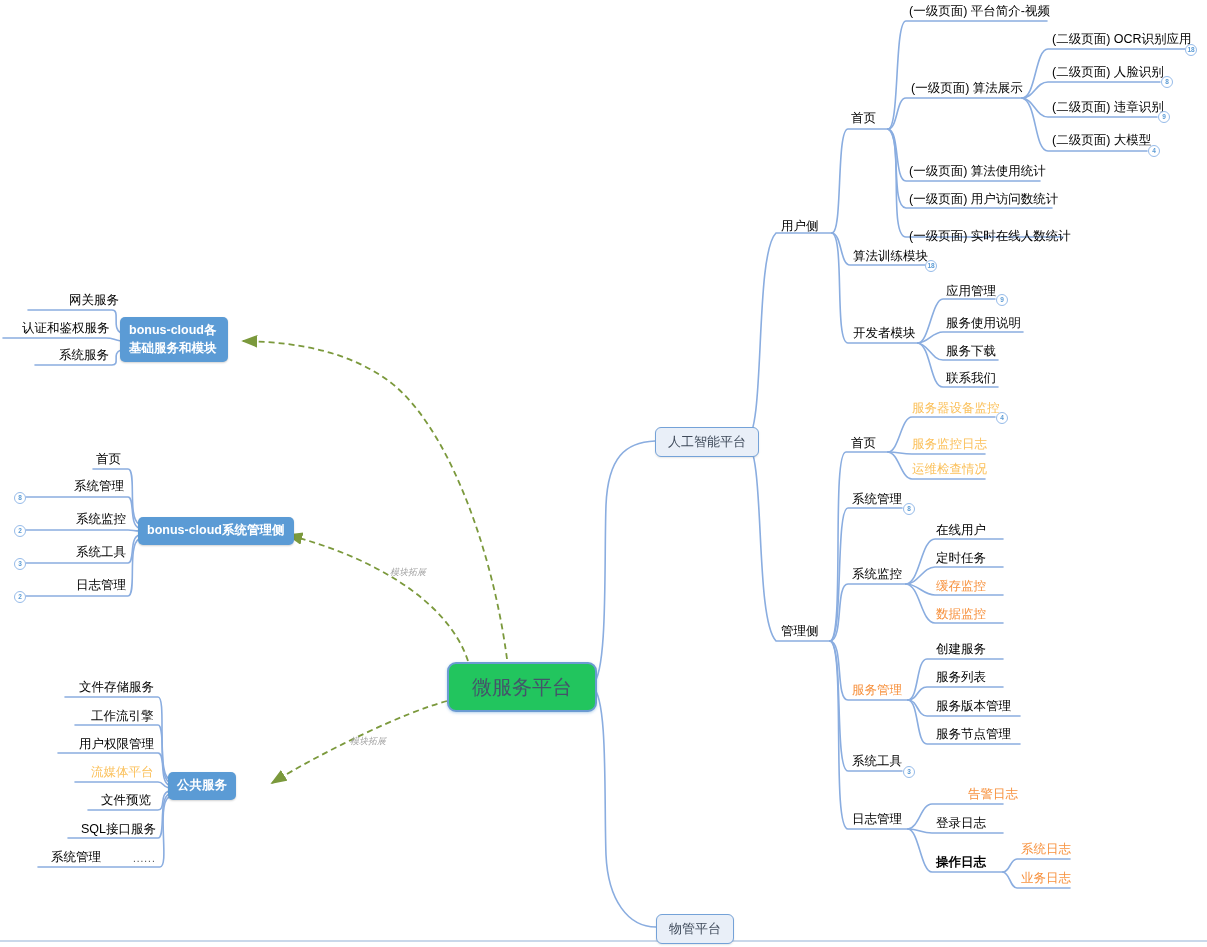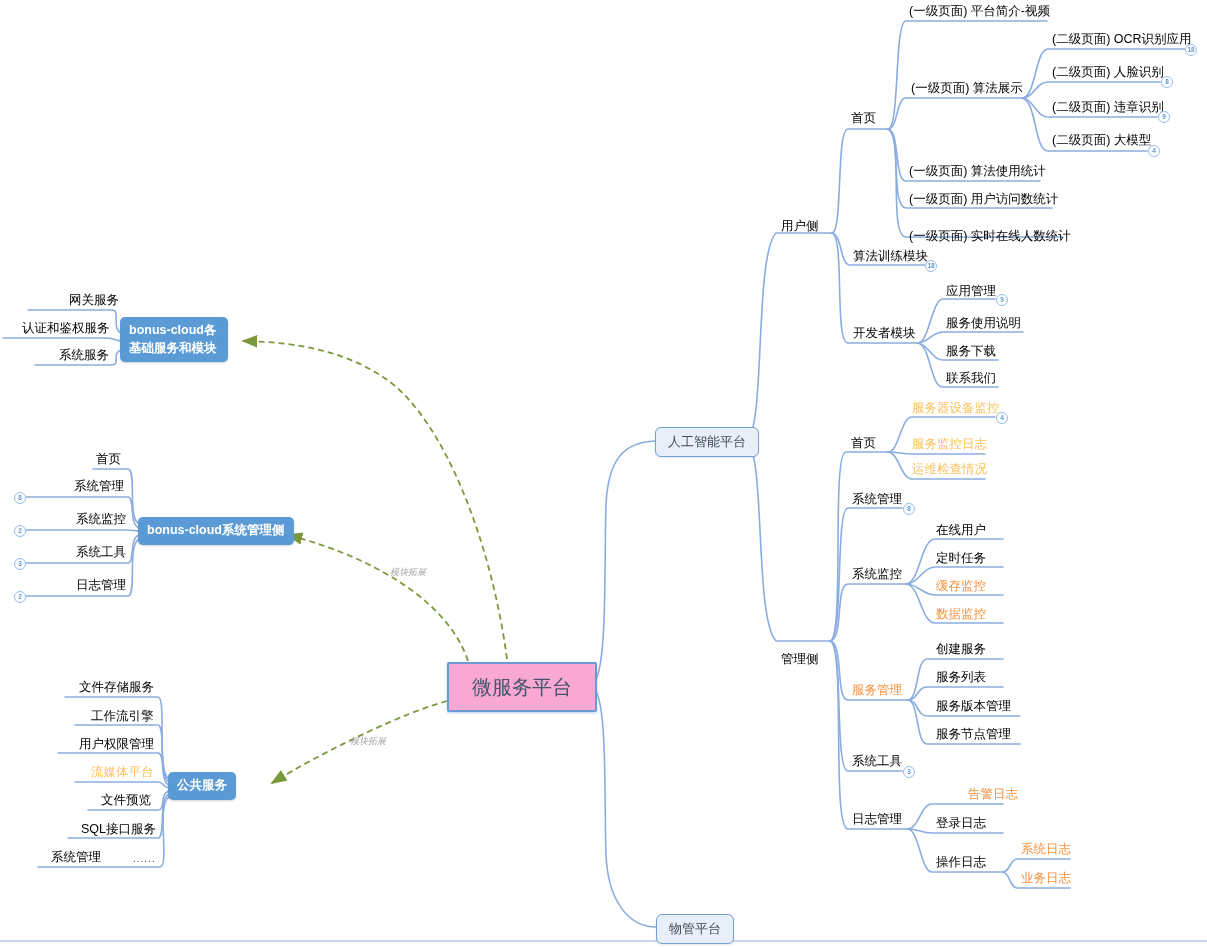--- a/index.html
+++ b/index.html
@@ -12,22 +12,22 @@
   .sm{font-size:10px;color:#4a4a4a;letter-spacing:1px;}
   .badge{position:absolute;width:12px;height:12px;box-sizing:border-box;border:1px solid #96bbe9;
          border-radius:50%;background:#fff;color:#5b9bd5;font-size:6.5px;line-height:10px;
          text-align:center;font-weight:bold;}
   .bluebox{position:absolute;background:#5b9bd5;color:#fff;font-weight:bold;font-size:12.5px;
            border-radius:5px;padding:5px 9px;box-sizing:border-box;line-height:1.4;
            box-shadow:0 1px 2px rgba(0,0,0,.18);}
   .topic{position:absolute;background:#e9eff8;border:1.5px solid #74a2d8;border-radius:6px;
          color:#3f4a5a;font-size:13px;padding:5px 12px;white-space:nowrap;
          box-shadow:0 1px 2px rgba(0,0,0,.10);}
-  .center-topic{position:absolute;left:447px;top:662px;width:146px;height:46px;background:#f9a8d4;
-         border:2.5px solid #6c9bd2;border-radius:2px;display:flex;align-items:center;justify-content:center;
+  .center-topic{position:absolute;left:447px;top:662px;width:146px;height:46px;background:#22c55e;
+         border:2.5px solid #6c9bd2;border-radius:9px;display:flex;align-items:center;justify-content:center;
          font-size:20px;color:#44546a;box-shadow:0 1px 3px rgba(91,155,213,.45);}
   .edge-label{position:absolute;font-size:9px;color:#a3a3a3;font-style:italic;white-space:nowrap;}
 </style>
 </head>
 <body>
 
 <div class="stage">
 
   <svg class="wires">
     <defs>
@@ -117,41 +117,41 @@
   <div class="n" style="left:909px;top:164px;">(一级页面) 算法使用统计</div>
   <div class="n" style="left:909px;top:192px;">(一级页面) 用户访问数统计</div>
   <div class="n" style="left:909px;top:221px;margin-top:8px;">(一级页面) 实时在线人数统计</div>
   <div class="n" style="left:853px;top:249px;">算法训练模块</div>
   <div class="n" style="left:853px;top:326px;">开发者模块</div>
   <div class="n" style="left:946px;top:284px;">应用管理</div>
   <div class="n" style="left:946px;top:316px;">服务使用说明</div>
   <div class="n" style="left:946px;top:344px;">服务下载</div>
   <div class="n" style="left:946px;top:371px;">联系我们</div>
 
-  <div class="n" style="left:781px;top:652px;">管理侧</div>
+  <div class="n" style="left:781px;top:624px;">管理侧</div>
   <div class="n" style="left:851px;top:436px;">首页</div>
   <div class="n o1" style="left:912px;top:401px;">服务器设备监控</div>
   <div class="n o1" style="left:912px;top:437px;">服务监控日志</div>
   <div class="n o1" style="left:912px;top:462px;">运维检查情况</div>
   <div class="n" style="left:852px;top:492px;">系统管理</div>
   <div class="n" style="left:852px;top:567px;">系统监控</div>
   <div class="n" style="left:936px;top:523px;">在线用户</div>
   <div class="n" style="left:936px;top:551px;">定时任务</div>
   <div class="n o2" style="left:936px;top:579px;">缓存监控</div>
   <div class="n o2" style="left:936px;top:607px;">数据监控</div>
   <div class="n o2" style="left:852px;top:683px;">服务管理</div>
   <div class="n" style="left:936px;top:642px;">创建服务</div>
   <div class="n" style="left:936px;top:670px;">服务列表</div>
   <div class="n" style="left:936px;top:699px;">服务版本管理</div>
   <div class="n" style="left:936px;top:727px;">服务节点管理</div>
   <div class="n" style="left:852px;top:754px;">系统工具</div>
   <div class="n" style="left:852px;top:812px;">日志管理</div>
   <div class="n o2" style="left:936px;top:787px;margin-left:32px;">告警日志</div>
   <div class="n" style="left:936px;top:816px;">登录日志</div>
-  <div class="n" style="left:936px;top:855px;">操作日志</div>
+  <div class="n" style="left:936px;top:855px;font-weight:bold;">操作日志</div>
   <div class="n o2" style="left:1021px;top:842px;">系统日志</div>
   <div class="n o2" style="left:1021px;top:871px;">业务日志</div>
 
   <div class="n" style="left:56px;top:293px;margin-left:13px;">网关服务</div>
   <div class="n" style="left:22px;top:321px;">认证和鉴权服务</div>
   <div class="n" style="left:59px;top:348px;">系统服务</div>
   <div class="bluebox" style="left:120px;top:317px;width:108px;">bonus-cloud各基础服务和模块</div>
 
   <div class="n" style="left:96px;top:452px;">首页</div>
   <div class="n" style="left:74px;top:479px;">系统管理</div>

